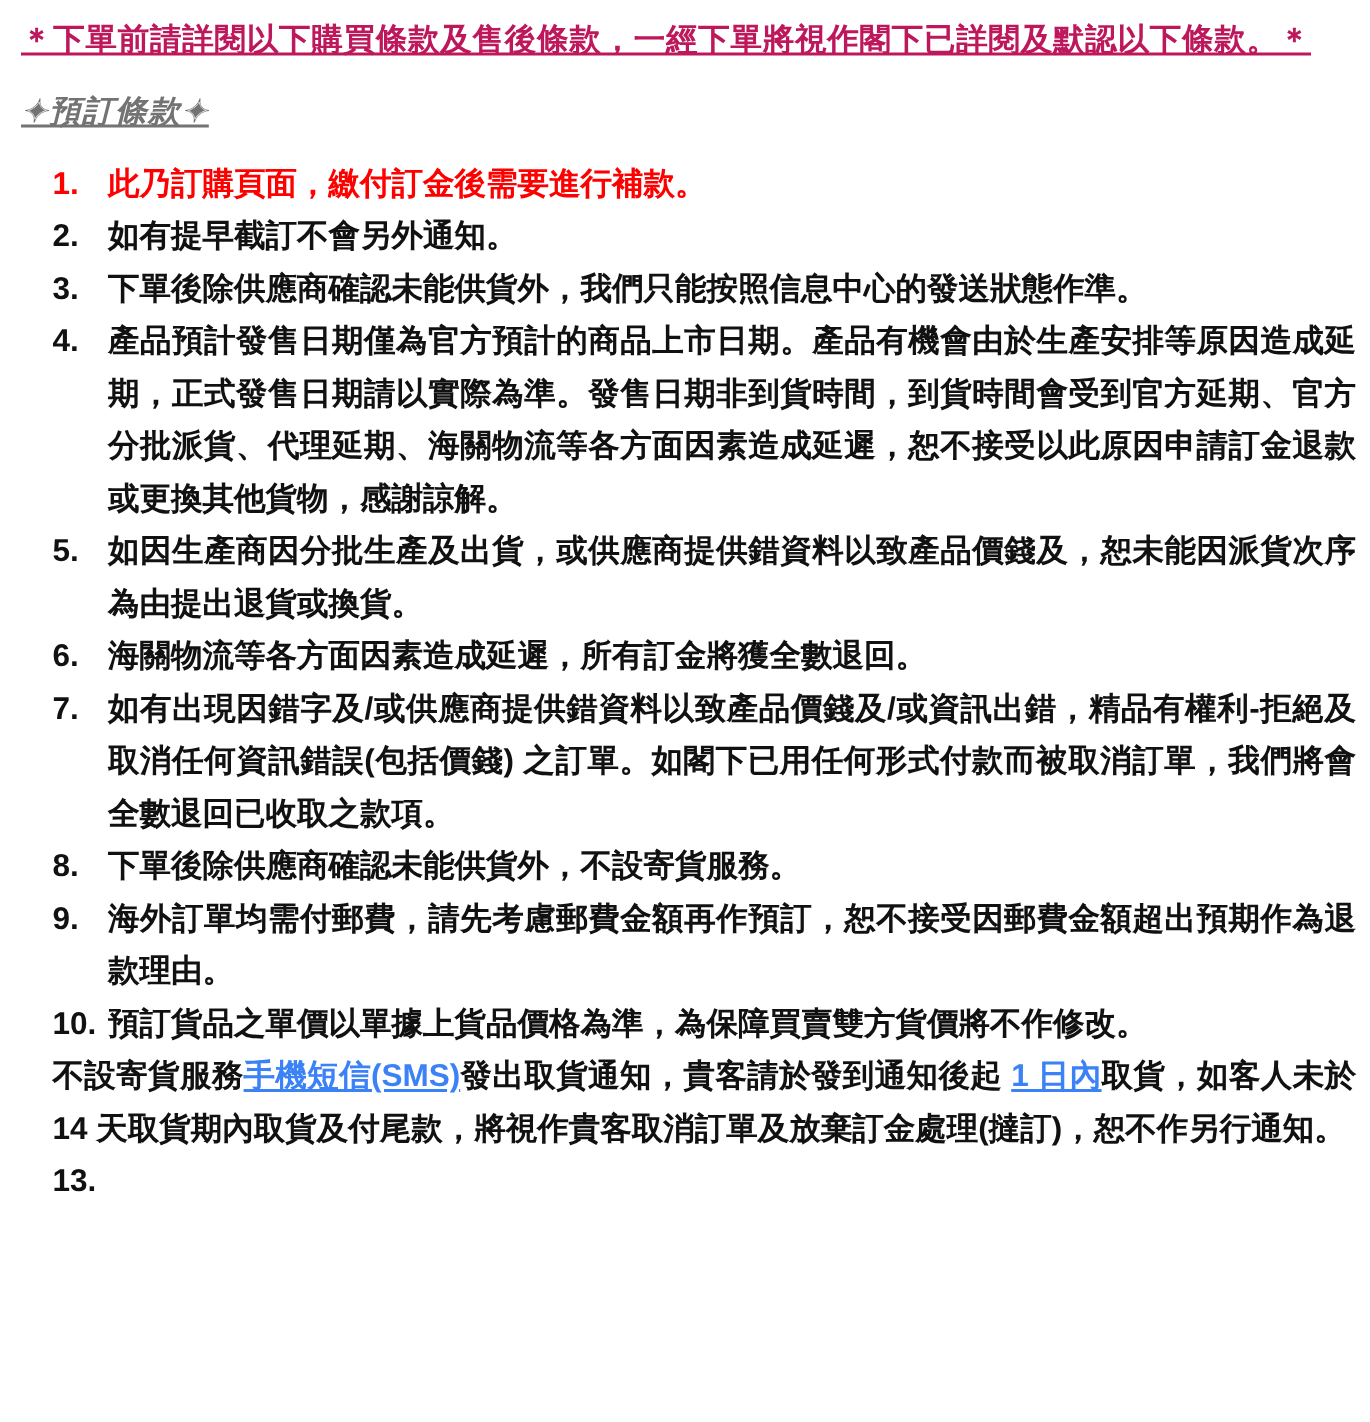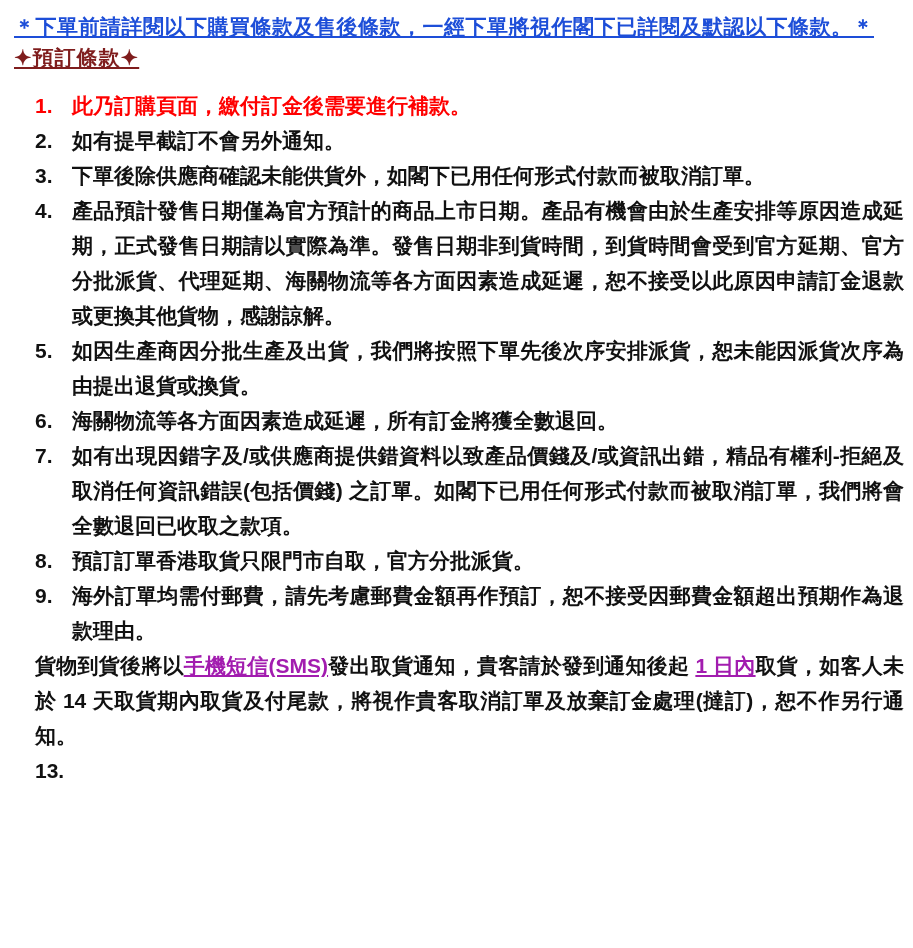--- a/index.html
+++ b/index.html
@@ -15,34 +15,35 @@
     font-weight: bold;
     color: #111111;
     -webkit-font-smoothing: antialiased;
   }
   .page {
     box-sizing: border-box;
     width: 913px;
     padding: 8px 8px 0 12px;
   }
   .notice {
-    color: #1d4ed8;
+    color: #be185d;
     font-size: 21px;
     line-height: 30px;
     text-decoration: underline;
-    margin: 4px 0 2px 2px;
+    margin: 4px 0 19px 2px;
     letter-spacing: 0.5px;
   }
   .heading {
-    color: #7f1d1d;
+    color: #737373;
     font-size: 21px;
     line-height: 28px;
     text-decoration: underline;
     margin: 0 0 16px 2px;
     letter-spacing: 1px;
+    font-style: italic;
   }
   ol.terms {
     list-style: none;
     margin: 0;
     padding: 0;
     font-size: 21px;
     line-height: 35px;
   }
   li.term {
     display: flex;
@@ -55,21 +56,21 @@
     white-space: nowrap;
   }
   .text {
     flex: 1;
     text-align: justify;
     padding-right: 1px;
   }
   .seg-normal { color: inherit; margin-top: 36px; }
   .seg-red { color: #ff0000; }
   .seg-red-underline {
-    color: #a21caf;
+    color: #3b82f6;
     text-decoration: underline;
   }
 </style>
 </head>
 <body>
 
 <div class="page">
   <div class="notice">＊下單前請詳閱以下購買條款及售後條款，一經下單將視作閣下已詳閱及默認以下條款。＊</div>
 
   <div class="heading">✦預訂條款✦</div>
@@ -78,47 +79,51 @@
       <li class="term red">
         <span class="num">1.</span>
         <div class="text"><span class="seg-red">此乃訂購頁面，繳付訂金後需要進行補款。</span></div>
       </li>
       <li class="term">
         <span class="num">2.</span>
         <div class="text"><span class="seg-normal">如有提早截訂不會另外通知。</span></div>
       </li>
       <li class="term">
         <span class="num">3.</span>
-        <div class="text"><span class="seg-normal">下單後除供應商確認未能供貨外，如閣下已用任何形式付款而被取消訂單。</span></div>
+        <div class="text"><span class="seg-normal">下單後除供應商確認未能供貨外，我們只能按照信息中心的發送狀態作準。</span></div>
       </li>
       <li class="term">
         <span class="num">4.</span>
         <div class="text"><span class="seg-normal">產品預計發售日期僅為官方預計的商品上市日期。產品有機會由於生產安排等原因造成延期，正式發售日期請以實際為準。發售日期非到貨時間，到貨時間會受到官方延期、官方分批派貨、代理延期、海關物流等各方面因素造成延遲，恕不接受以此原因申請訂金退款或更換其他貨物，感謝諒解。</span></div>
       </li>
       <li class="term">
         <span class="num">5.</span>
-        <div class="text"><span class="seg-normal">如因生產商因分批生產及出貨，我們將按照下單先後次序安排派貨，恕未能因派貨次序為由提出退貨或換貨。</span></div>
+        <div class="text"><span class="seg-normal">如因生產商因分批生產及出貨，或供應商提供錯資料以致產品價錢及，恕未能因派貨次序為由提出退貨或換貨。</span></div>
       </li>
       <li class="term">
         <span class="num">6.</span>
         <div class="text"><span class="seg-normal">海關物流等各方面因素造成延遲，所有訂金將獲全數退回。</span></div>
       </li>
       <li class="term">
         <span class="num">7.</span>
         <div class="text"><span class="seg-normal">如有出現因錯字及/或供應商提供錯資料以致產品價錢及/或資訊出錯，精品有權利-拒絕及取消任何資訊錯誤(包括價錢) 之訂單。如閣下已用任何形式付款而被取消訂單，我們將會全數退回已收取之款項。</span></div>
       </li>
       <li class="term">
         <span class="num">8.</span>
-        <div class="text"><span class="seg-normal">預訂訂單香港取貨只限門市自取，官方分批派貨。</span></div>
+        <div class="text"><span class="seg-normal">下單後除供應商確認未能供貨外，不設寄貨服務。</span></div>
       </li>
       <li class="term">
         <span class="num">9.</span>
         <div class="text"><span class="seg-normal">海外訂單均需付郵費，請先考慮郵費金額再作預訂，恕不接受因郵費金額超出預期作為退款理由。</span></div>
       </li>
       <li class="term">
-        <div class="text"><span class="seg-normal">貨物到貨後將以</span><span class="seg-red-underline">手機短信(SMS)</span><span class="seg-normal">發出取貨通知，貴客請於發到通知後起 </span><span class="seg-red-underline">1 日內</span><span class="seg-normal">取貨，如客人未於 14 天取貨期內取貨及付尾款，將視作貴客取消訂單及放棄訂金處理(撻訂)，恕不作另行通知。</span></div>
+        <span class="num">10.</span>
+        <div class="text"><span class="seg-normal">預訂貨品之單價以單據上貨品價格為準，為保障買賣雙方貨價將不作修改。</span></div>
+      </li>
+      <li class="term">
+        <div class="text"><span class="seg-normal">不設寄貨服務</span><span class="seg-red-underline">手機短信(SMS)</span><span class="seg-normal">發出取貨通知，貴客請於發到通知後起 </span><span class="seg-red-underline">1 日內</span><span class="seg-normal">取貨，如客人未於 14 天取貨期內取貨及付尾款，將視作貴客取消訂單及放棄訂金處理(撻訂)，恕不作另行通知。</span></div>
       </li>
       <li class="term">
         <span class="num">13.</span>
         <div class="text"></div>
       </li>
     </ol>
 </div>
 
 </body></html>

